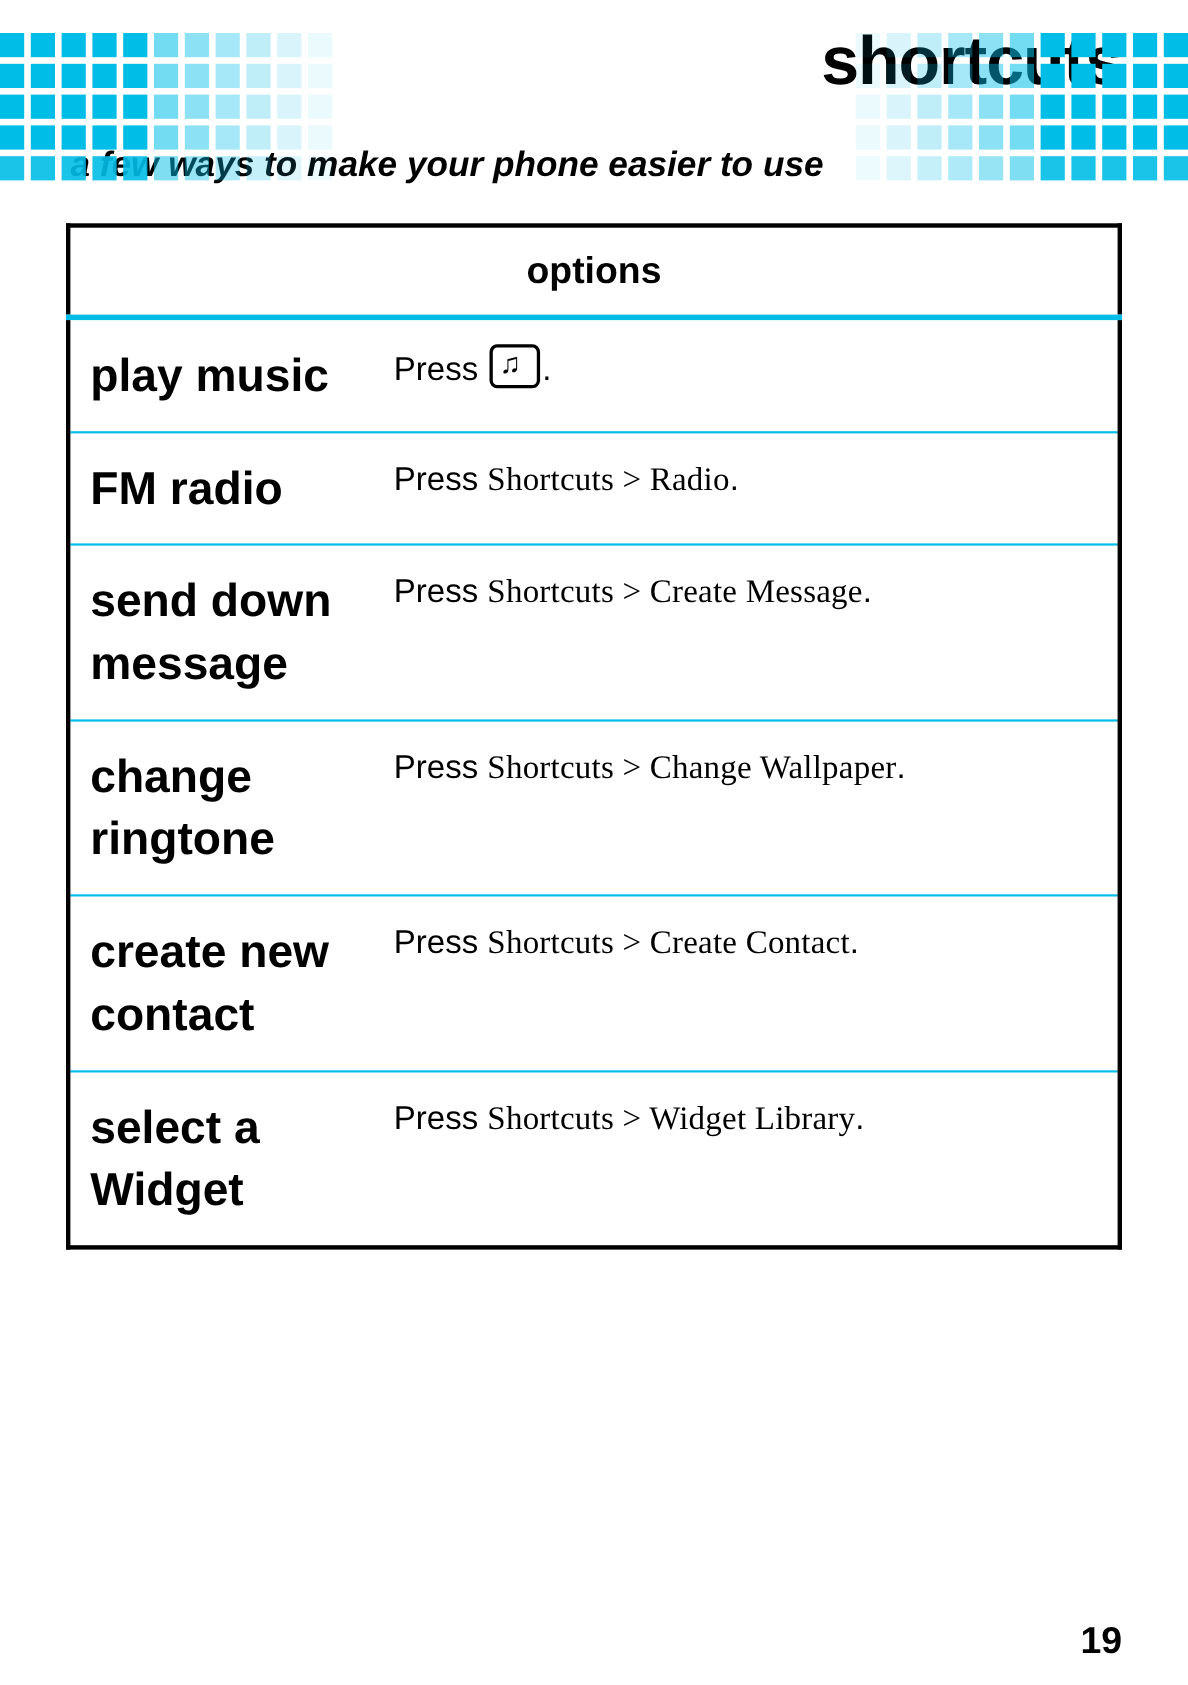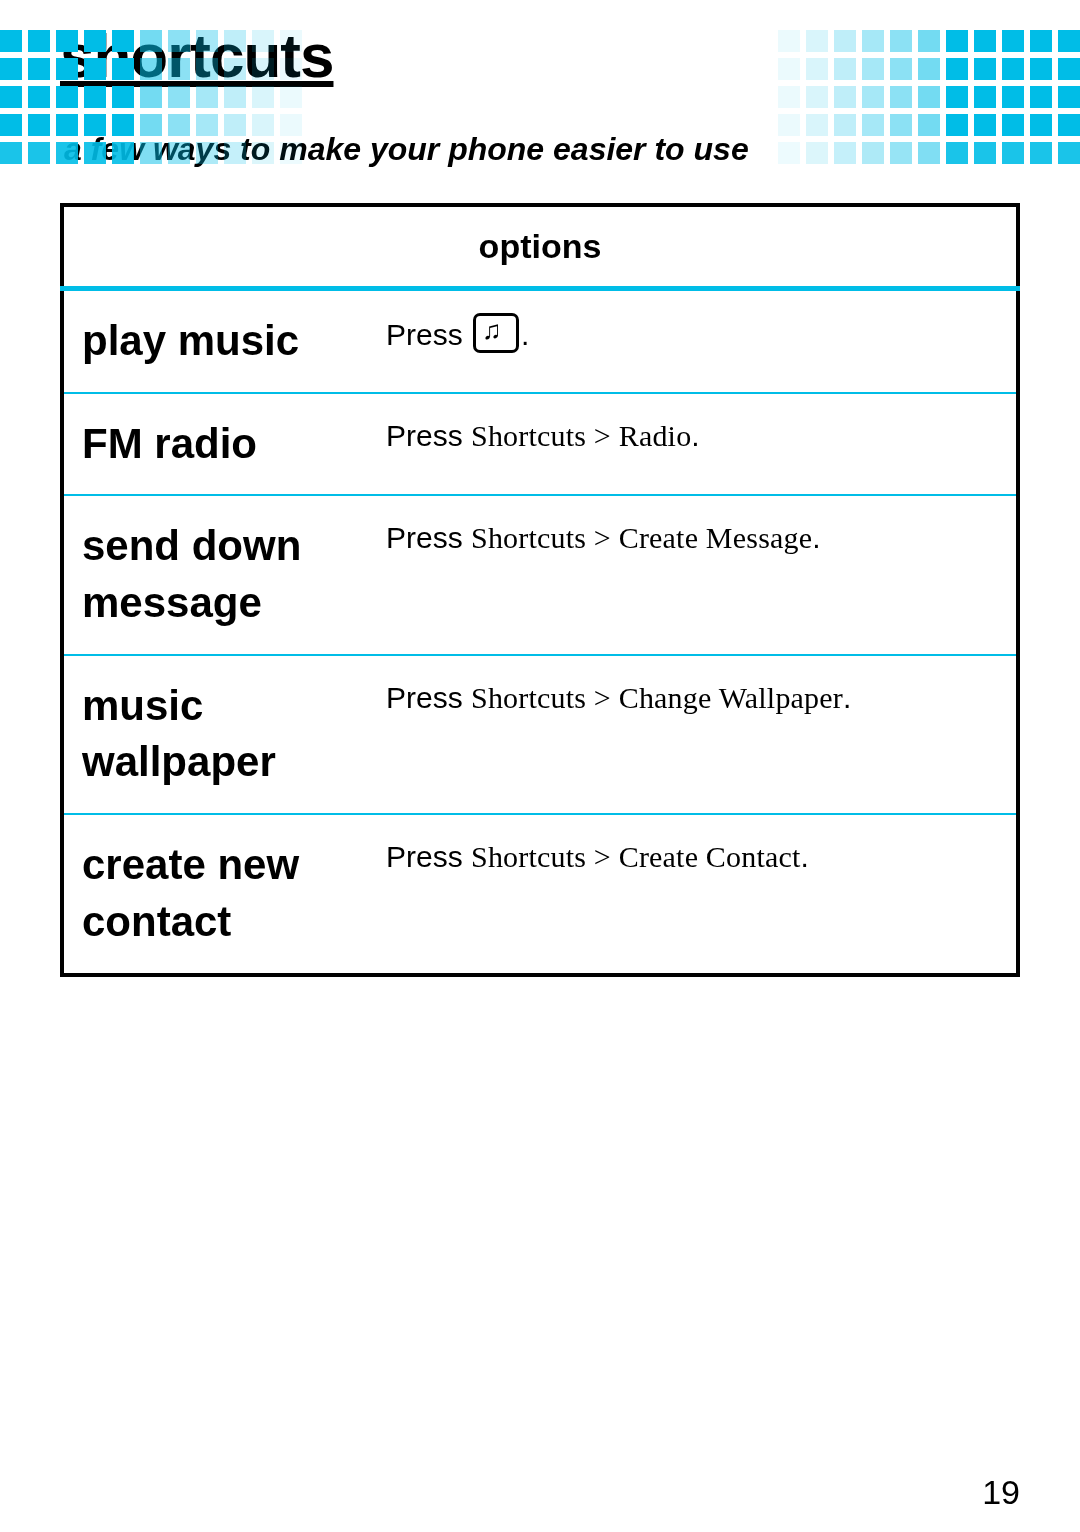--- a/index.html
+++ b/index.html
@@ -44,26 +44,25 @@
   .deco-right span:nth-child(11n+3) { opacity: .25; }
   .deco-left span:nth-child(11n+10),
   .deco-right span:nth-child(11n+2) { opacity: .15; }
   .deco-left span:nth-child(11n+11),
   .deco-right span:nth-child(11n+1) { opacity: .08; }
   
   .deco-grid span:nth-child(n+45) { filter: opacity(.9); }
 
   
   h1.title {
-    text-align: left;
+    text-align: right;
     font-size: 62px;
     font-weight: 800;
     margin: 20px 0 40px 0;
     letter-spacing: -1px;
-    text-decoration: underline;
   }
   .subtitle {
     font-style: italic;
     font-weight: 700;
     font-size: 32px;
     margin: 0 0 35px 4px;
   }
 
   
   table.options {
@@ -84,21 +83,21 @@
     padding: 22px 18px;
     border-bottom: 2px solid #00bde7;
     line-height: 1.35;
   }
   table.options tr:last-child td { border-bottom: none; }
   td.label {
     font-weight: 700;
     width: 240px;
     font-size: 42px;
   }
-  td.desc span.press  { font-family: Arial, sans-serif; margin-left: 28px; }
+  td.desc span.press  { font-family: Arial, sans-serif; }
   td.desc span.path   { font-family: Liberation Serif, serif; font-stretch: condensed; letter-spacing: .2px; }
 
   
   .music-icon {
     display: inline-block;
     width: 40px; height: 34px;
     border: 3px solid #000;
     border-radius: 7px;
     vertical-align: -8px;
     position: relative;
@@ -111,21 +110,21 @@
     font-size: 26px;
     font-weight: 700;
   }
 
   
   .page-number {
     position: absolute;
     right: 60px;
     bottom: 40px;
     font-size: 34px;
-    font-weight: 400;
+    font-weight: 700;
   }
 </style>
 </head>
 <body>
 
 <div class="page">
 
   <div class="deco-grid deco-left">
       <span></span>
       <span></span>
@@ -258,25 +257,29 @@
         </tr>
         <tr>
           <td class="label">FM radio</td>
           <td class="desc"><span class="press">Press </span><span class="path">Shortcuts &gt; Radio</span><span>.</span></td>
         </tr>
         <tr>
           <td class="label">send down message</td>
           <td class="desc"><span class="press">Press </span><span class="path">Shortcuts &gt; Create Message</span><span>.</span></td>
         </tr>
         <tr>
-          <td class="label">music wallpaper</td>
+          <td class="label">change ringtone</td>
           <td class="desc"><span class="press">Press </span><span class="path">Shortcuts &gt; Change Wallpaper</span><span>.</span></td>
         </tr>
         <tr>
           <td class="label">create new contact</td>
           <td class="desc"><span class="press">Press </span><span class="path">Shortcuts &gt; Create Contact</span><span>.</span></td>
         </tr>
+        <tr>
+          <td class="label">select a Widget</td>
+          <td class="desc"><span class="press">Press </span><span class="path">Shortcuts &gt; Widget Library</span><span>.</span></td>
+        </tr>
       </tbody>
   </table>
 
   <div class="page-number">19</div>
 
 </div>
 
 </body></html>

